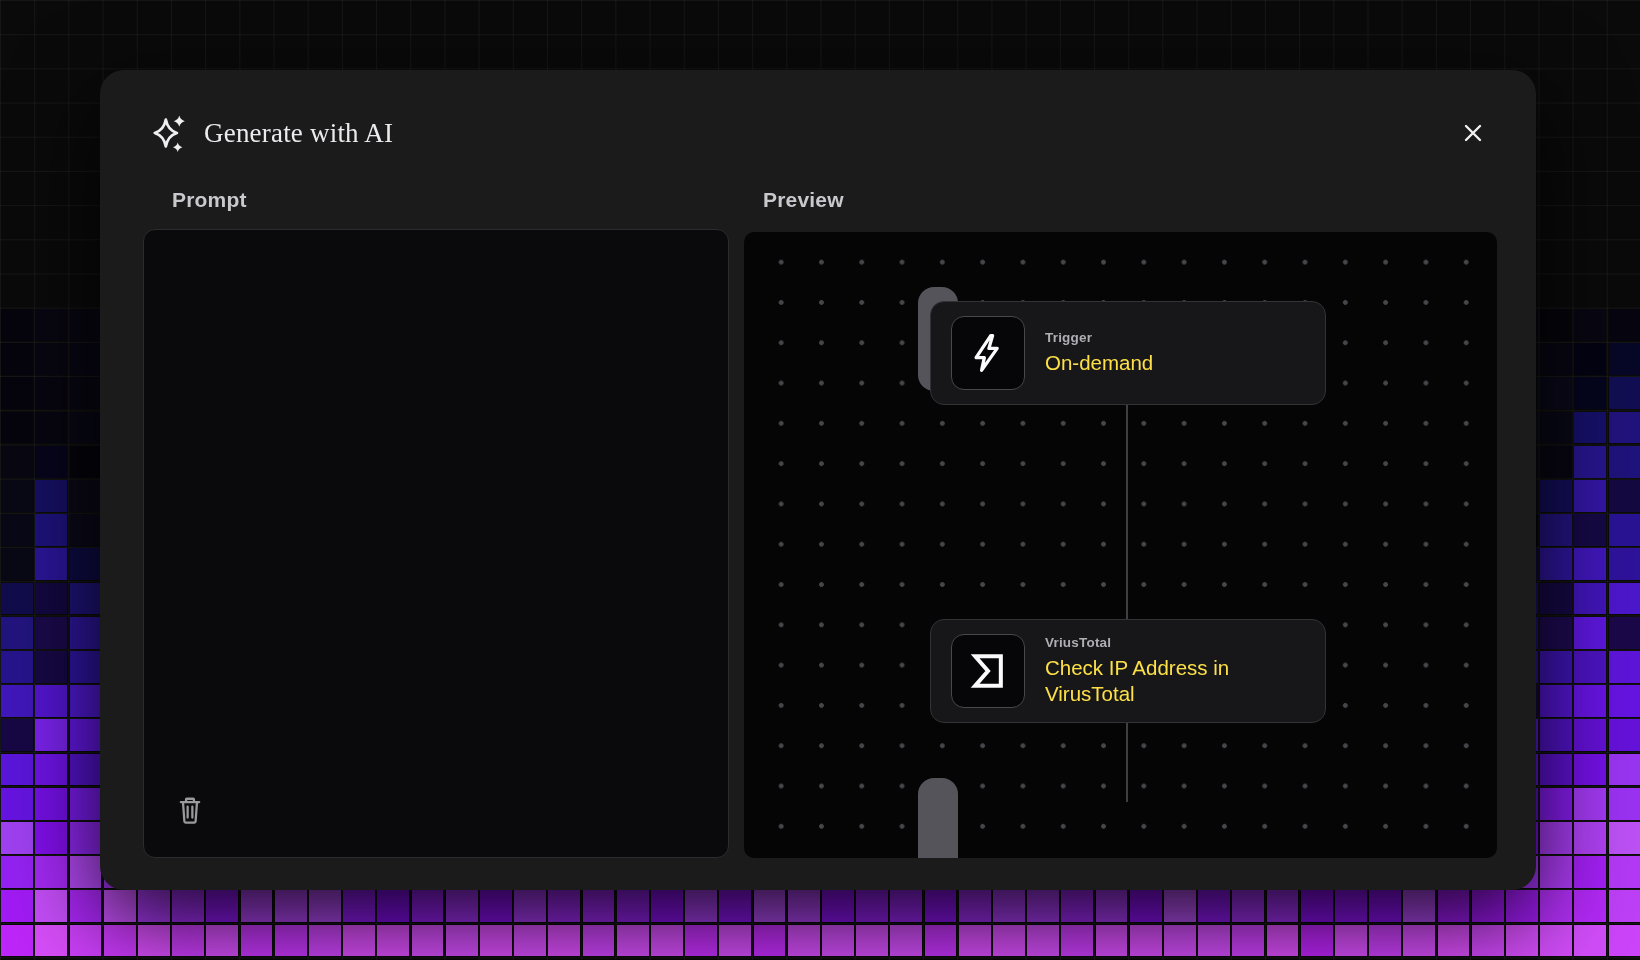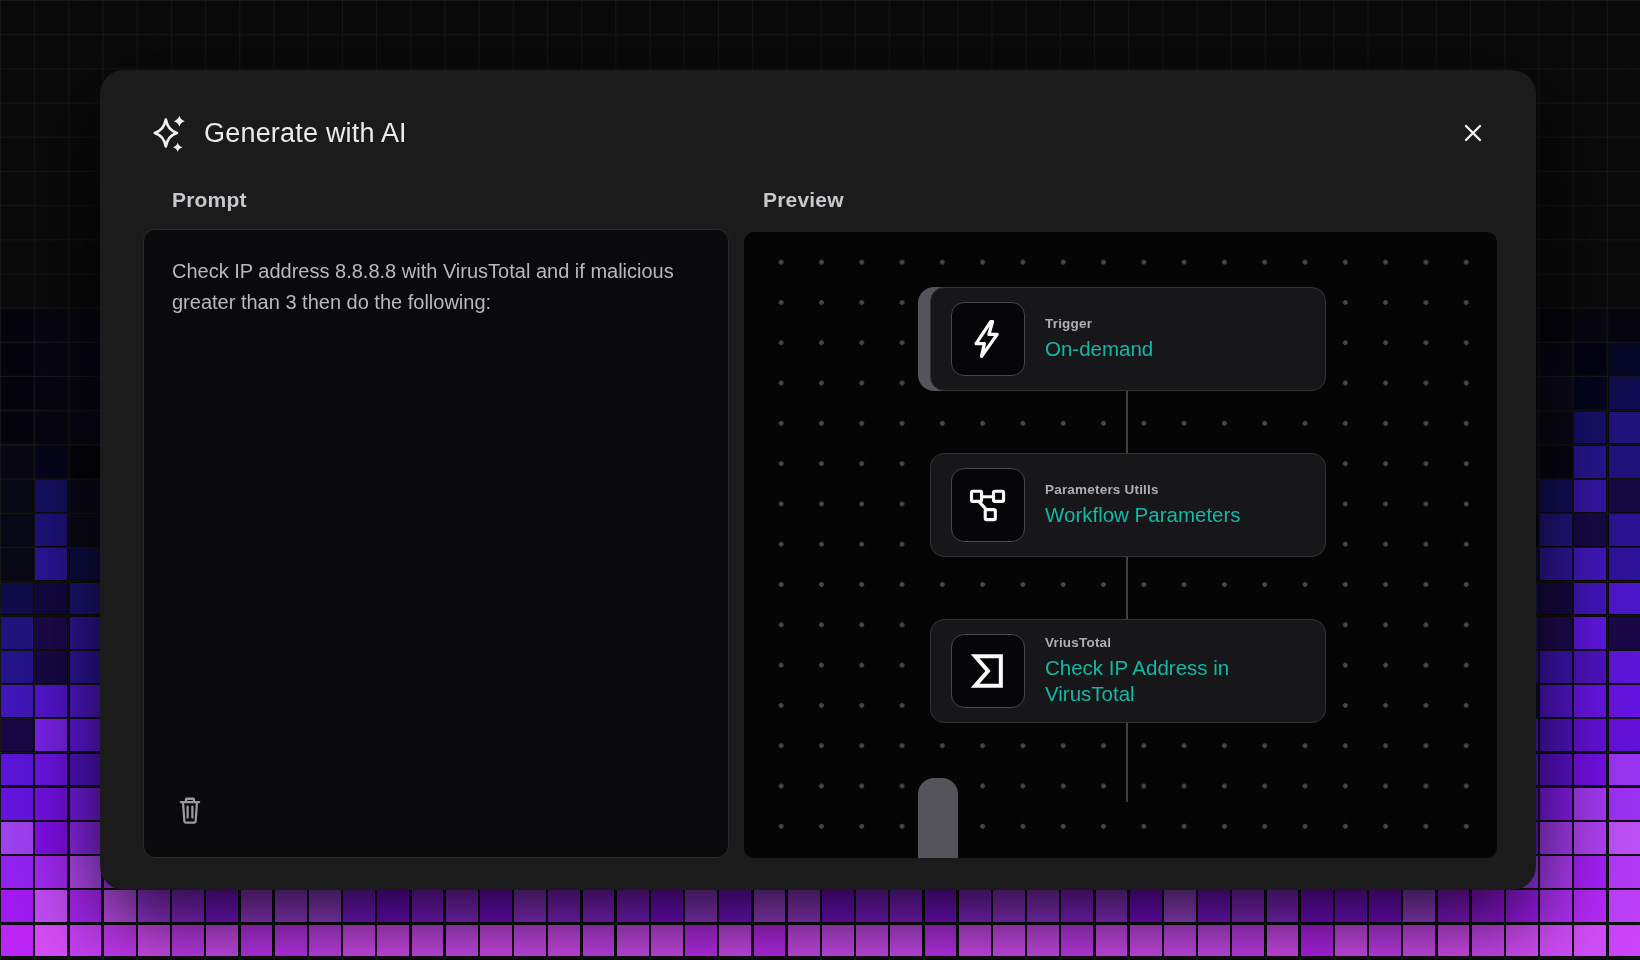--- a/index.html
+++ b/index.html
@@ -13,21 +13,21 @@
       linear-gradient(90deg, rgba(255,255,255,0.05) 1.2px, transparent 1.2px);
     background-size:34.2px 34.2px;}
   #mosaic{position:absolute;inset:0;}
   .mcell{position:absolute;}
 
   
   .modal{position:absolute;left:100px;top:70px;width:1436px;height:820px;
     background:var(--modal_bg,#1b1b1c);border-radius:24px;z-index:10;
     box-shadow:0 30px 90px rgba(0,0,0,0.85);}
   .modal-header{position:absolute;left:50px;top:44px;display:flex;align-items:center;gap:16px;}
-  .modal-title{font-size:27px;color:#ebebee;font-weight:400;letter-spacing:.2px;}
+  .modal-title{font-size:27px;color:#ebebee;font-weight:400;letter-spacing:.2px;font-family:Liberation Serif, serif;}
   .sparkle{display:block;}
   .close-btn{position:absolute;right:46px;top:46px;width:34px;height:34px;border:none;background:transparent;
     cursor:pointer;display:flex;align-items:center;justify-content:center;border-radius:8px;}
 
   .col-label{position:absolute;top:118px;font-size:21px;font-weight:700;color:#c8c8cd;letter-spacing:.2px;}
   .prompt-label{left:72px;}
   .preview-label{left:663px;}
 
   
   .prompt-box{position:absolute;left:43px;top:159px;width:586px;height:629px;
@@ -50,21 +50,21 @@
   .connector{position:absolute;left:382px;top:140px;width:2px;height:430px;background:#3e3e43;z-index:1;}
   .accent-strip{position:absolute;left:174px;width:40px;height:104px;background:var(--accent_bar,#54545a);
     border-radius:16px;z-index:2;}
   .node-card{position:absolute;left:186px;width:396px;height:104px;background:var(--card_bg,#17171a);
     border:1px solid #333337;border-radius:14px;box-sizing:border-box;z-index:3;
     display:flex;align-items:center;padding-left:20px;gap:20px;cursor:pointer;}
   .icon-tile{width:74px;height:74px;background:#060608;border:1.5px solid #47474c;border-radius:13px;
     box-sizing:border-box;display:flex;align-items:center;justify-content:center;flex:0 0 auto;}
   .node-text{display:flex;flex-direction:column;gap:5px;}
   .node-cat{font-size:13.5px;font-weight:700;color:#aeaeb4;letter-spacing:.2px;}
-  .node-title{font-size:20.5px;color:#14b8a6;max-width:250px;line-height:26px;}
+  .node-title{font-size:20.5px;color:#fde047;max-width:250px;line-height:26px;}
 </style>
 </head>
 <body>
 
 <div class="stage">
   <div class="bg-grid"></div>
   <div id="mosaic">
       <div class="mcell" style="left: 1.2px; top: 309px; width: 31.8px; height: 31.8px; background: rgb(6, 5, 14);"></div>
       <div class="mcell" style="left: 35.4px; top: 309px; width: 31.8px; height: 31.8px; background: rgb(8, 7, 18);"></div>
       <div class="mcell" style="left: 69.6px; top: 309px; width: 31.8px; height: 31.8px; background: rgb(8, 7, 18);"></div>
@@ -386,66 +386,51 @@
       <svg width="22" height="22" viewBox="0 0 22 22">
         <path d="M4 4 L18 18 M18 4 L4 18" stroke="#f0f0f2" stroke-width="2.4" stroke-linecap="round"></path>
       </svg>
     </button>
 
     <div class="col-label prompt-label">Prompt</div>
     <div class="col-label preview-label">Preview</div>
 
     <div class="prompt-box">
       <div class="prompt-text">
-        <p class="intro">Check IP address 8.8.8.8 with VirusTotal and if malicious greater than 3 then do the following:</p>
       </div>
 
       <button class="trash-btn">
         <svg width="36" height="38" viewBox="0 0 32 34">
           <path d="M11.5 6.5 V3.8 Q11.5 3 12.3 3 H19.7 Q20.5 3 20.5 3.8 V6.5" fill="none" stroke="#9a9a9e" stroke-width="2.6"></path>
           <path d="M5.5 6.8 H26.5" stroke="#9a9a9e" stroke-width="2.6" stroke-linecap="round"></path>
           <path d="M8 6.8 L9.6 29 Q9.7 30.2 10.9 30.2 H21.1 Q22.3 30.2 22.4 29 L24 6.8" fill="none" stroke="#9a9a9e" stroke-width="2.6" stroke-linejoin="round"></path>
           <path d="M13.3 12 V24.5 M18.7 12 V24.5" stroke="#9a9a9e" stroke-width="2.6" stroke-linecap="round"></path>
         </svg>
       </button>
 
     </div>
 
     <div class="preview-canvas">
       <div class="connector"></div>
 
       <div class="accent-strip" style="top:55px"></div>
       <div class="accent-strip" style="top:546px"></div>
 
-      <div class="node-card" style="top:55px">
+      <div class="node-card" style="top:69px">
         <div class="icon-tile">
           <svg width="44" height="44" viewBox="0 0 48 48">
             <path d="M27 5 L11 29 H20 L17 43 L34 19 H25 L29 5 Z" fill="none" stroke="#fbfbfc" stroke-width="3.6" stroke-linejoin="round"></path>
           </svg>
         </div>
         <div class="node-text">
           <span class="node-cat">Trigger</span>
           <span class="node-title">On-demand</span>
         </div>
       </div>
 
-      <div class="node-card" style="top:221px">
-        <div class="icon-tile">
-          <svg width="44" height="44" viewBox="0 0 48 48">
-            <path d="M17 15 H31 M14 20 L24 31" stroke="#fbfbfc" stroke-width="3.4"></path>
-            <rect x="6" y="9" width="11" height="11" rx="1.5" fill="#060608" stroke="#fbfbfc" stroke-width="3.4"></rect>
-            <rect x="30" y="9" width="11" height="11" rx="1.5" fill="#060608" stroke="#fbfbfc" stroke-width="3.4"></rect>
-            <rect x="21" y="29" width="11" height="11" rx="1.5" fill="#060608" stroke="#fbfbfc" stroke-width="3.4"></rect>
-          </svg>
-        </div>
-        <div class="node-text">
-          <span class="node-cat">Parameters Utills</span>
-          <span class="node-title">Workflow Parameters</span>
-        </div>
-      </div>
 
       <div class="node-card" style="top:387px">
         <div class="icon-tile">
           <svg width="44" height="44" viewBox="0 0 48 48">
             <path d="M10 8 H38 V40 H10 L24 24 Z" fill="none" stroke="#fbfbfc" stroke-width="4.4" stroke-linejoin="miter"></path>
           </svg>
         </div>
         <div class="node-text">
           <span class="node-cat">VriusTotal</span>
           <span class="node-title">Check IP Address in VirusTotal</span>

